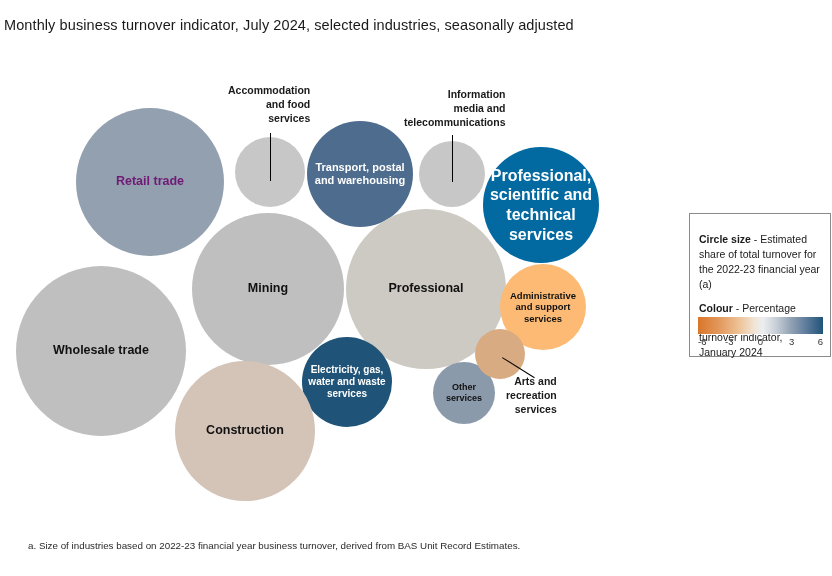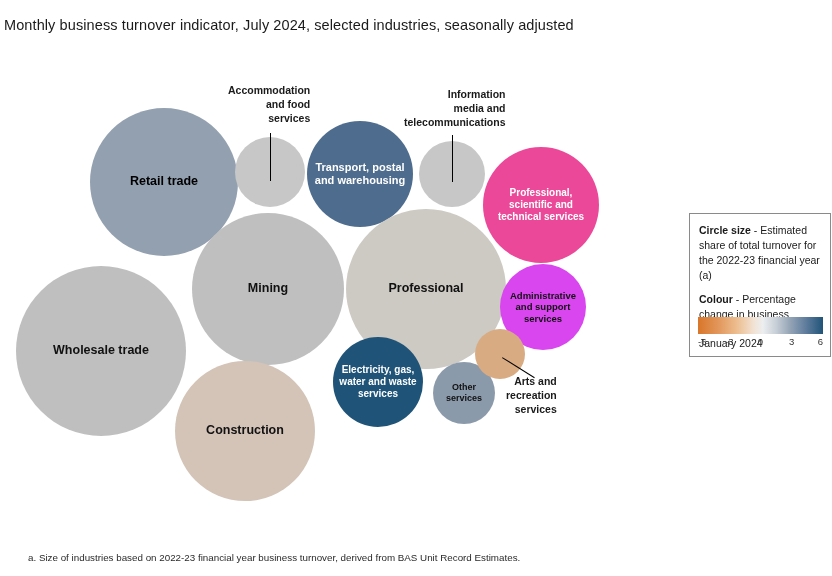--- a/index.html
+++ b/index.html
@@ -34,21 +34,21 @@
   }
   .callout-line{position:absolute;background:#000;width:1px;}
   .callout-line.diag{
     width:1px;transform-origin:top left;background:#000;
   }
   #legend-box{
     position:absolute;left:689px;top:213px;
     width:142px;height:144px;
     border:1px solid #8a8a8a;background:#fff;
     box-sizing:border-box;
-    padding:9px 9px 6px 9px;
+    padding:18px 9px 6px 9px;
   }
   .legend-para{
     font-size:10.5px;line-height:1.42;color:#1a1a1a;
     margin:0 0 9px 0;
   }
   .legend-para b{font-weight:bold;}
   #legend-gradient{
     position:absolute;left:8px;top:103px;
     width:125px;height:17px;
     background:linear-gradient(to right,
@@ -57,53 +57,53 @@
       #93a3b5 74%, #5c7a9b 87%, #1f5478 100%);
   }
   #legend-ticks{
     position:absolute;left:8px;top:122px;width:125px;height:14px;
   }
   #legend-ticks span{
     position:absolute;top:0;font-size:9.5px;color:#333;
   }
   #footnote{
     position:absolute;left:28px;top:540px;
-    font-size:9.8px;color:#2a2a2a;white-space:nowrap;margin-top:12px;
+    font-size:9.8px;color:#2a2a2a;white-space:nowrap;
   }
 </style>
 </head>
 <body>
 
 <div id="chart-title">Monthly business turnover indicator, July 2024, selected industries, seasonally adjusted</div>
 
 <div id="bubble-canvas">
-    <div class="bubble" style="left: 90px; top: 53px; width: 148px; height: 148px; background: rgb(147, 160, 176); color: #000000; font-size: 12.5px;">
+    <div class="bubble" style="left: 76px; top: 53px; width: 148px; height: 148px; background: rgb(147, 160, 176); color: #701a75; font-size: 12.5px;">
       <span class="bubble-label">Retail trade</span>
     </div>
     <div class="bubble" style="left: 235px; top: 82px; width: 70px; height: 70px; background: rgb(199, 199, 199); color: rgb(17, 17, 17); font-size: 10.5px;"></div>
     <div class="bubble" style="left: 307px; top: 66px; width: 106px; height: 106px; background: rgb(78, 108, 142); color: rgb(255, 255, 255); font-size: 11px;">
       <span class="bubble-label">Transport, postal and warehousing</span>
     </div>
     <div class="bubble" style="left: 419px; top: 86px; width: 66px; height: 66px; background: rgb(199, 199, 199); color: rgb(17, 17, 17); font-size: 10.5px;"></div>
-    <div class="bubble" style="left: 483px; top: 92px; width: 116px; height: 116px; background: #ec4899; color: rgb(255, 255, 255); font-size: 10px;">
+    <div class="bubble" style="left: 483px; top: 92px; width: 116px; height: 116px; background: #0369a1; color: rgb(255, 255, 255); font-size: 16px;">
       <span class="bubble-label">Professional, scientific and technical services</span>
     </div>
     <div class="bubble" style="left: 192px; top: 158px; width: 152px; height: 152px; background: rgb(191, 191, 191); color: rgb(17, 17, 17); font-size: 12.5px;">
       <span class="bubble-label">Mining</span>
     </div>
     <div class="bubble" style="left: 346px; top: 154px; width: 160px; height: 160px; background: rgb(205, 201, 195); color: rgb(17, 17, 17); font-size: 12.5px;">
       <span class="bubble-label">Professional</span>
     </div>
-    <div class="bubble" style="left: 500px; top: 209px; width: 86px; height: 86px; background: #d946ef; color: rgb(17, 17, 17); font-size: 9.5px;">
+    <div class="bubble" style="left: 500px; top: 209px; width: 86px; height: 86px; background: #fdba74; color: rgb(17, 17, 17); font-size: 9.5px;">
       <span class="bubble-label">Administrative and support services</span>
     </div>
     <div class="bubble" style="left: 16px; top: 211px; width: 170px; height: 170px; background: rgb(191, 191, 191); color: rgb(17, 17, 17); font-size: 12.5px;">
       <span class="bubble-label">Wholesale trade</span>
     </div>
-    <div class="bubble" style="left: 302px; top: 282px; width: 90px; height: 90px; background: rgb(31, 84, 120); color: rgb(255, 255, 255); font-size: 10px; margin-left: 31px;">
+    <div class="bubble" style="left: 302px; top: 282px; width: 90px; height: 90px; background: rgb(31, 84, 120); color: rgb(255, 255, 255); font-size: 10px;">
       <span class="bubble-label">Electricity, gas, water and waste services</span>
     </div>
     <div class="bubble" style="left: 175px; top: 306px; width: 140px; height: 140px; background: rgb(212, 196, 184); color: rgb(17, 17, 17); font-size: 12.5px;">
       <span class="bubble-label">Construction</span>
     </div>
     <div class="bubble" style="left: 433px; top: 307px; width: 62px; height: 62px; background: rgb(139, 154, 171); color: rgb(17, 17, 17); font-size: 9px;">
       <span class="bubble-label">Other services</span>
     </div>
     <div class="bubble" style="left: 475px; top: 274px; width: 50px; height: 50px; background: rgb(216, 171, 131); color: rgb(17, 17, 17); font-size: 10.5px;"></div>
     <div class="callout-text" style="left: 228px; top: 29px;">

